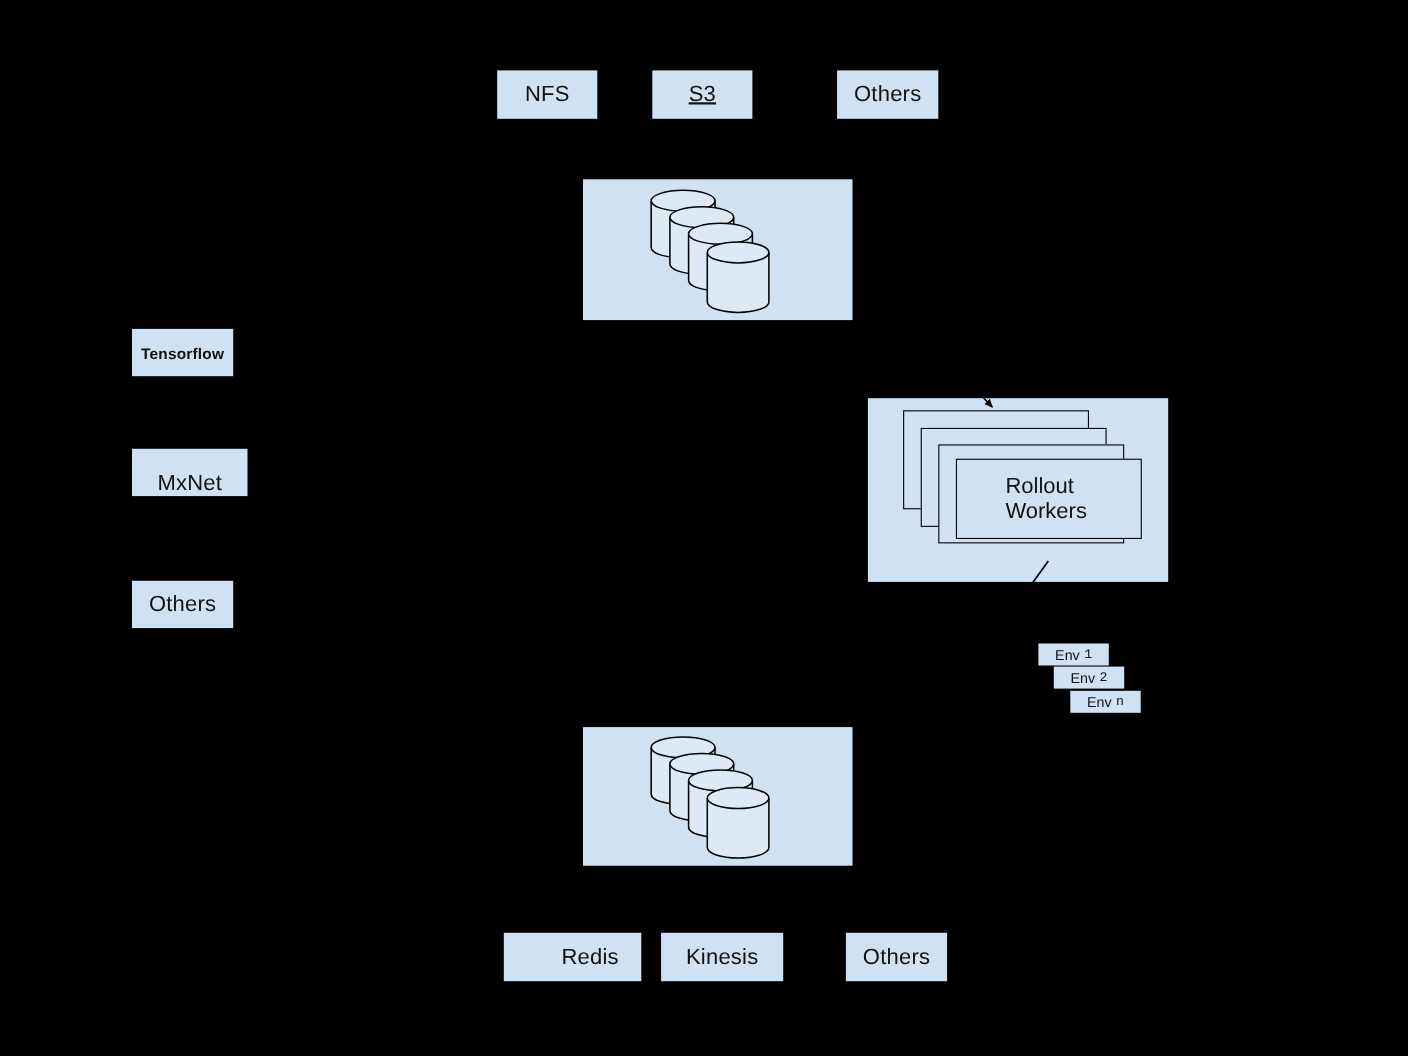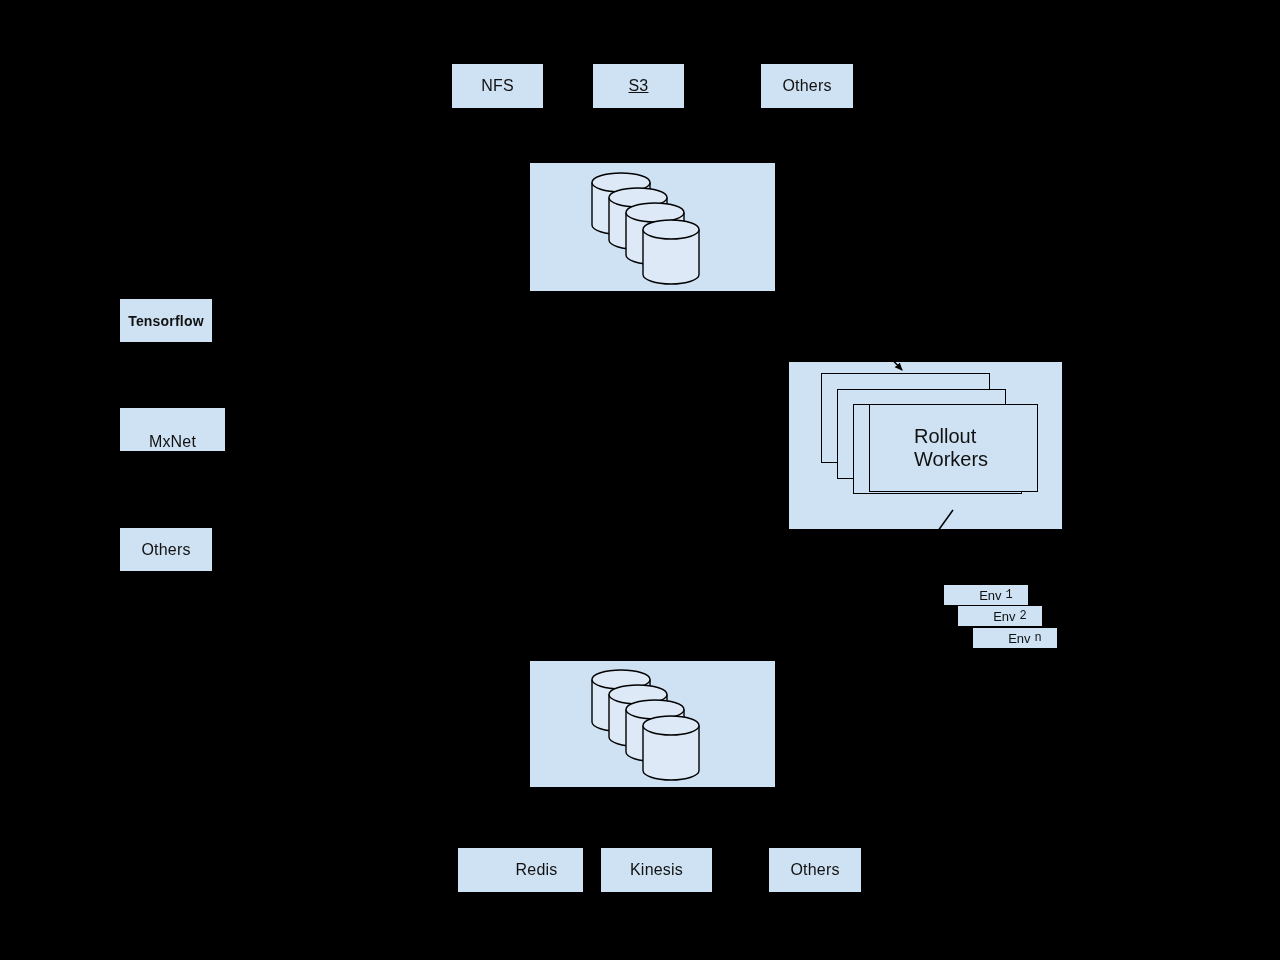--- a/index.html
+++ b/index.html
@@ -2,31 +2,31 @@
 <html><head>
 <meta charset="utf-8">
 <style>
   html,body{margin:0;padding:0;background:#000;}
   #stage{
     position:relative;width:1280px;height:960px;background:#000;overflow:hidden;
     font-family:"Liberation Sans", sans-serif;color:#111;
   }
   .box{
     position:absolute;background:#cfe2f3;display:flex;align-items:center;justify-content:center;
-    font-size:16px;color:#111;letter-spacing:0.2px;
+    font-size:20px;color:#111;letter-spacing:0.2px;
   }
   .box.small{font-size:14px;}
   .container{position:absolute;background:#cfe2f3;}
   .inner-rect{
     position:absolute;background:#cfe2f3;border:1.5px solid #000;box-sizing:border-box;
     display:flex;align-items:center;justify-content:center;font-size:20px;
   }
   .env-box{
     position:absolute;background:#cfe2f3;display:flex;align-items:center;justify-content:center;
-    font-size:13px;gap:4px;padding-left:20px;
+    font-size:13px;gap:4px;
   }
   .env-box .mono{font-family:"Liberation Mono", monospace;font-size:12px;}
   .db-svg{position:absolute;left:0;top:0;}
   #arrow-overlay{position:absolute;left:0;top:0;z-index:50;pointer-events:none;}
   .lbl{pointer-events:none;}
 </style>
 </head>
 <body>
 
 <div id="stage">
@@ -70,21 +70,21 @@
   </div>
   <div class="box" style="left:120px;top:528px;width:92px;height:43px;">
     <span class="lbl">Others</span>
   </div>
 
 
   <div class="container" style="left:789px;top:362px;width:273px;height:167px;">
     <div class="inner-rect" style="left:32px;top:11px;width:169px;height:90px;"></div>
     <div class="inner-rect" style="left:48px;top:27px;width:169px;height:90px;"></div>
     <div class="inner-rect" style="left:64px;top:42px;width:169px;height:90px;"></div>
-    <div class="inner-rect" style="left:80px;top:42px;width:169px;height:88px;padding-left:44px;">
+    <div class="inner-rect" style="left:80px;top:55px;width:169px;height:73px;padding-left:44px;">
       <span class="lbl">Rollout Workers</span>
     </div>
   </div>
 
   <div class="env-box" style="left:944px;top:585px;width:64px;height:20px;">
     <span>Env</span>
       <span class="mono">1</span>
   </div>
   <div class="env-box" style="left:958px;top:606px;width:64px;height:20px;">
     <span>Env</span>

